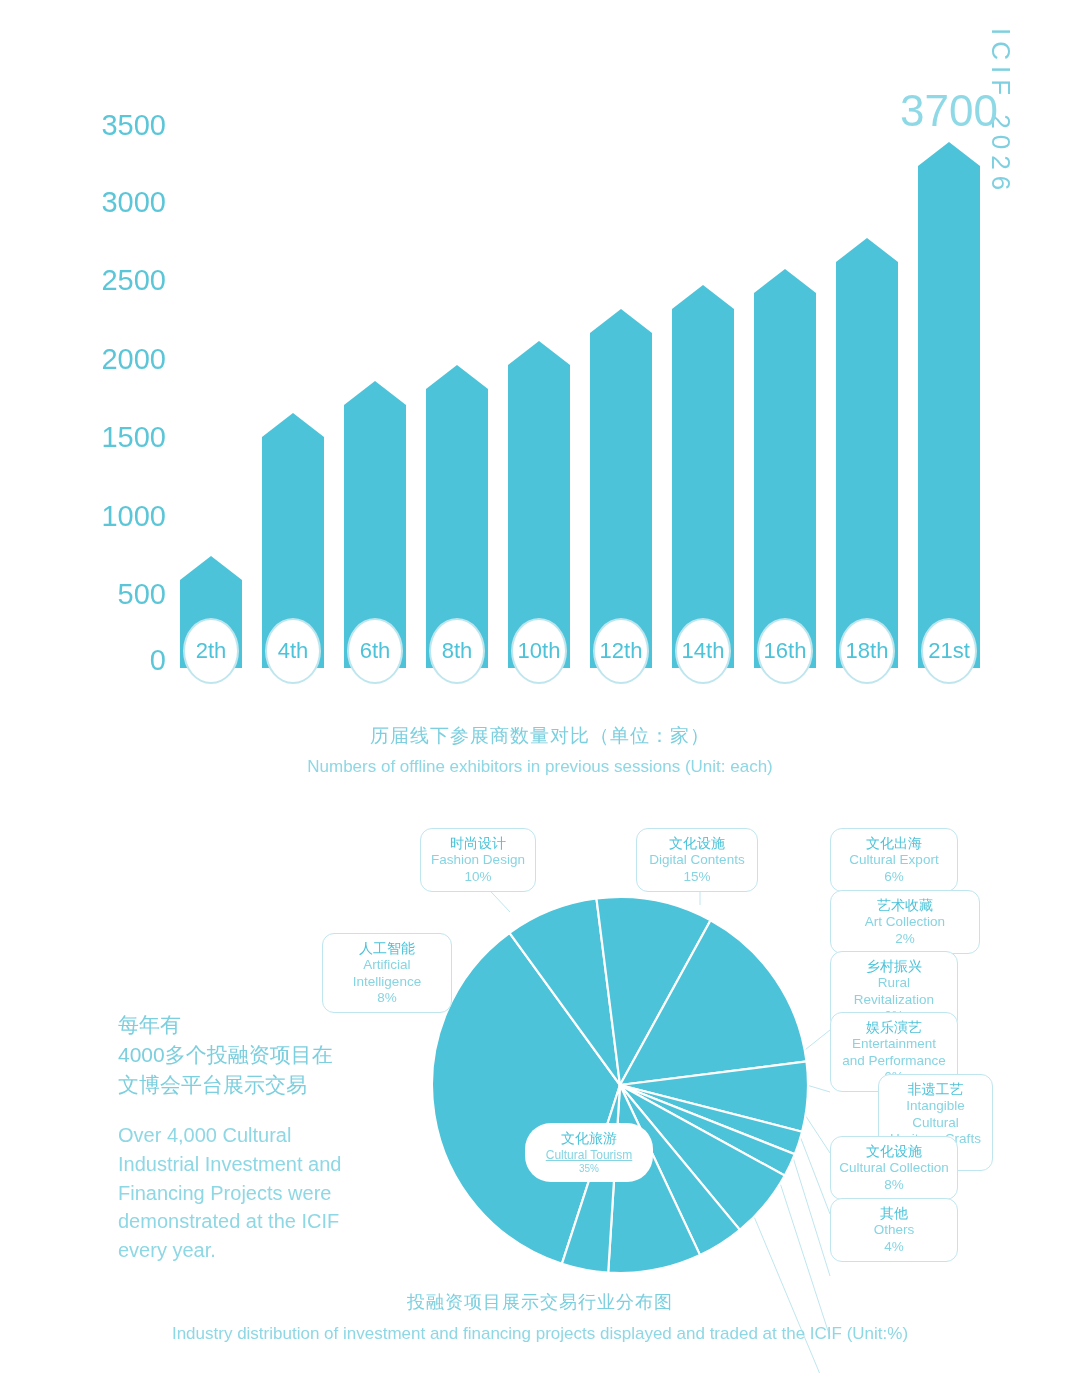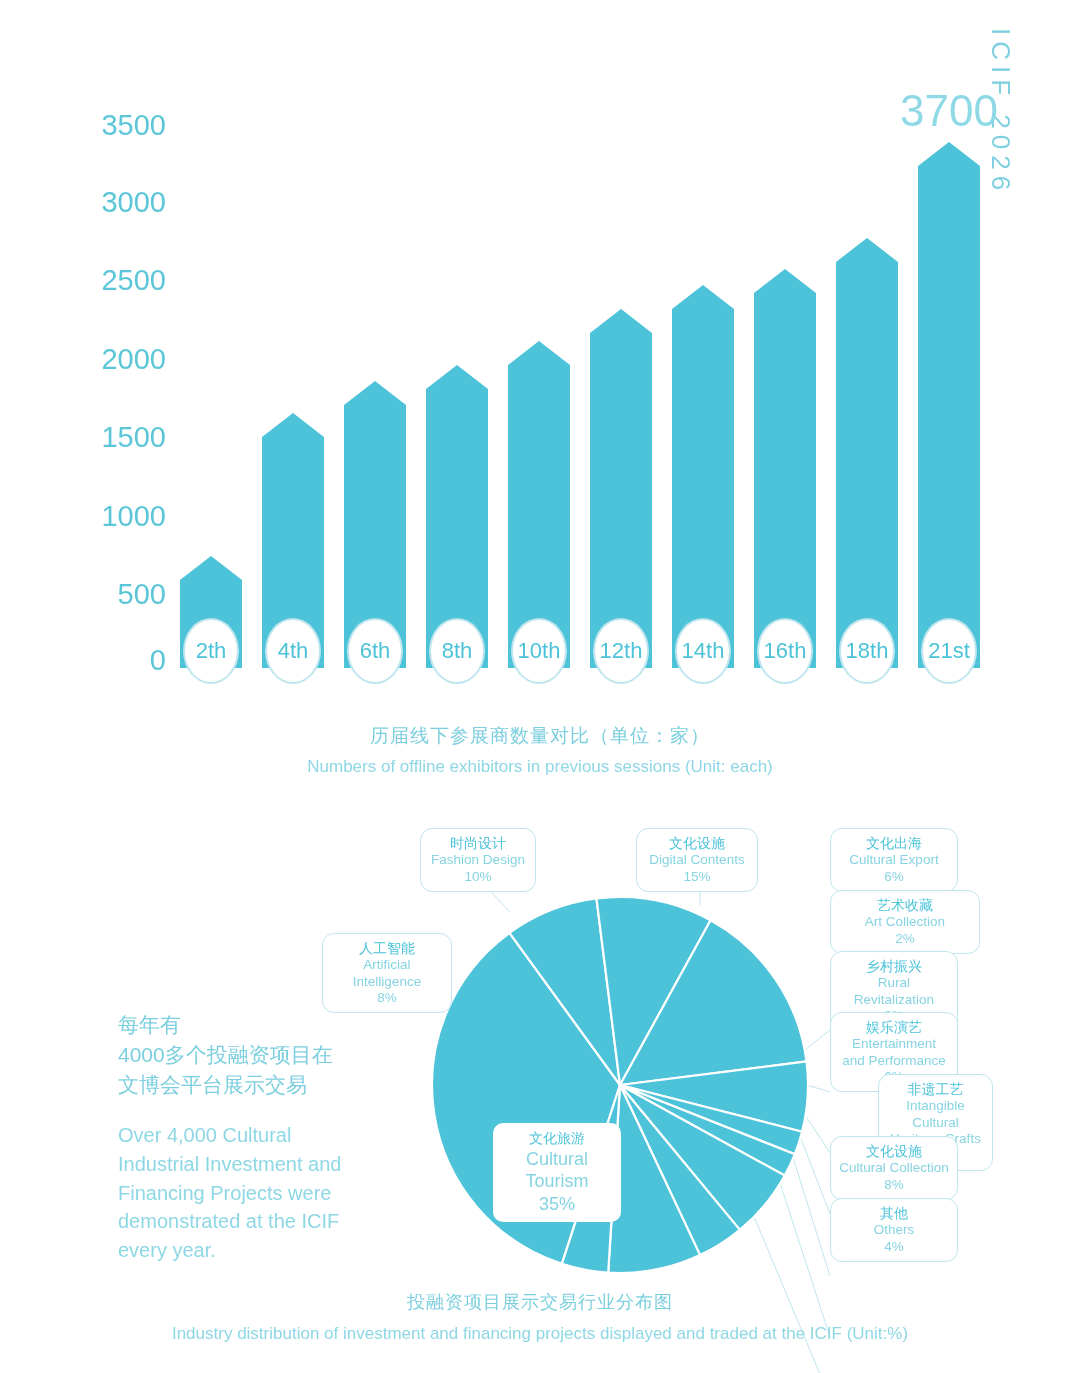--- a/index.html
+++ b/index.html
@@ -88,27 +88,28 @@
     padding:6px 8px;
     box-sizing:border-box;
     line-height:1.22;
   }
   .calloutbox .cn{display:block;font-size:14px;color:#4cc3d9;}
   .calloutbox .en{display:block;font-size:13.5px;color:#86d4e2;}
   .calloutbox .pct{display:block;font-size:13.5px;color:#86d4e2;}
 
   .inbox{
     position:absolute;
-    background:#ffffff;border-radius:10px;
+    background:#ffffff;border-radius:26px;
     text-align:center;padding:7px 14px;box-sizing:border-box;
     line-height:1.25;
+    margin-left:32px;
   }
   .inbox .cn{display:block;font-size:14px;color:#4cc3d9;}
-  .inbox .en{display:block;font-size:18px;color:#86d4e2;}
-  .inbox .pct{display:block;font-size:18px;color:#86d4e2;}
+  .inbox .en{display:block;font-size:12px;color:#86d4e2;text-decoration:underline;}
+  .inbox .pct{display:block;font-size:10px;color:#86d4e2;}
 
   #left-text{position:absolute;left:118px;top:210px;width:280px;}
   #left-text .cn-block{font-size:21px;color:#7ccfde;line-height:1.42;}
   #left-text .en-block{font-size:20px;color:#8ed7e4;line-height:1.43;margin-top:22px;}
 
   #pie-caption{
     position:absolute;left:0;top:490px;width:1080px;text-align:center;
   }
   #pie-caption .cn{font-size:18px;color:#7ccfde;display:block;letter-spacing:1px;}
   #pie-caption .en{font-size:17px;color:#8ed7e4;display:block;margin-top:10px;}

